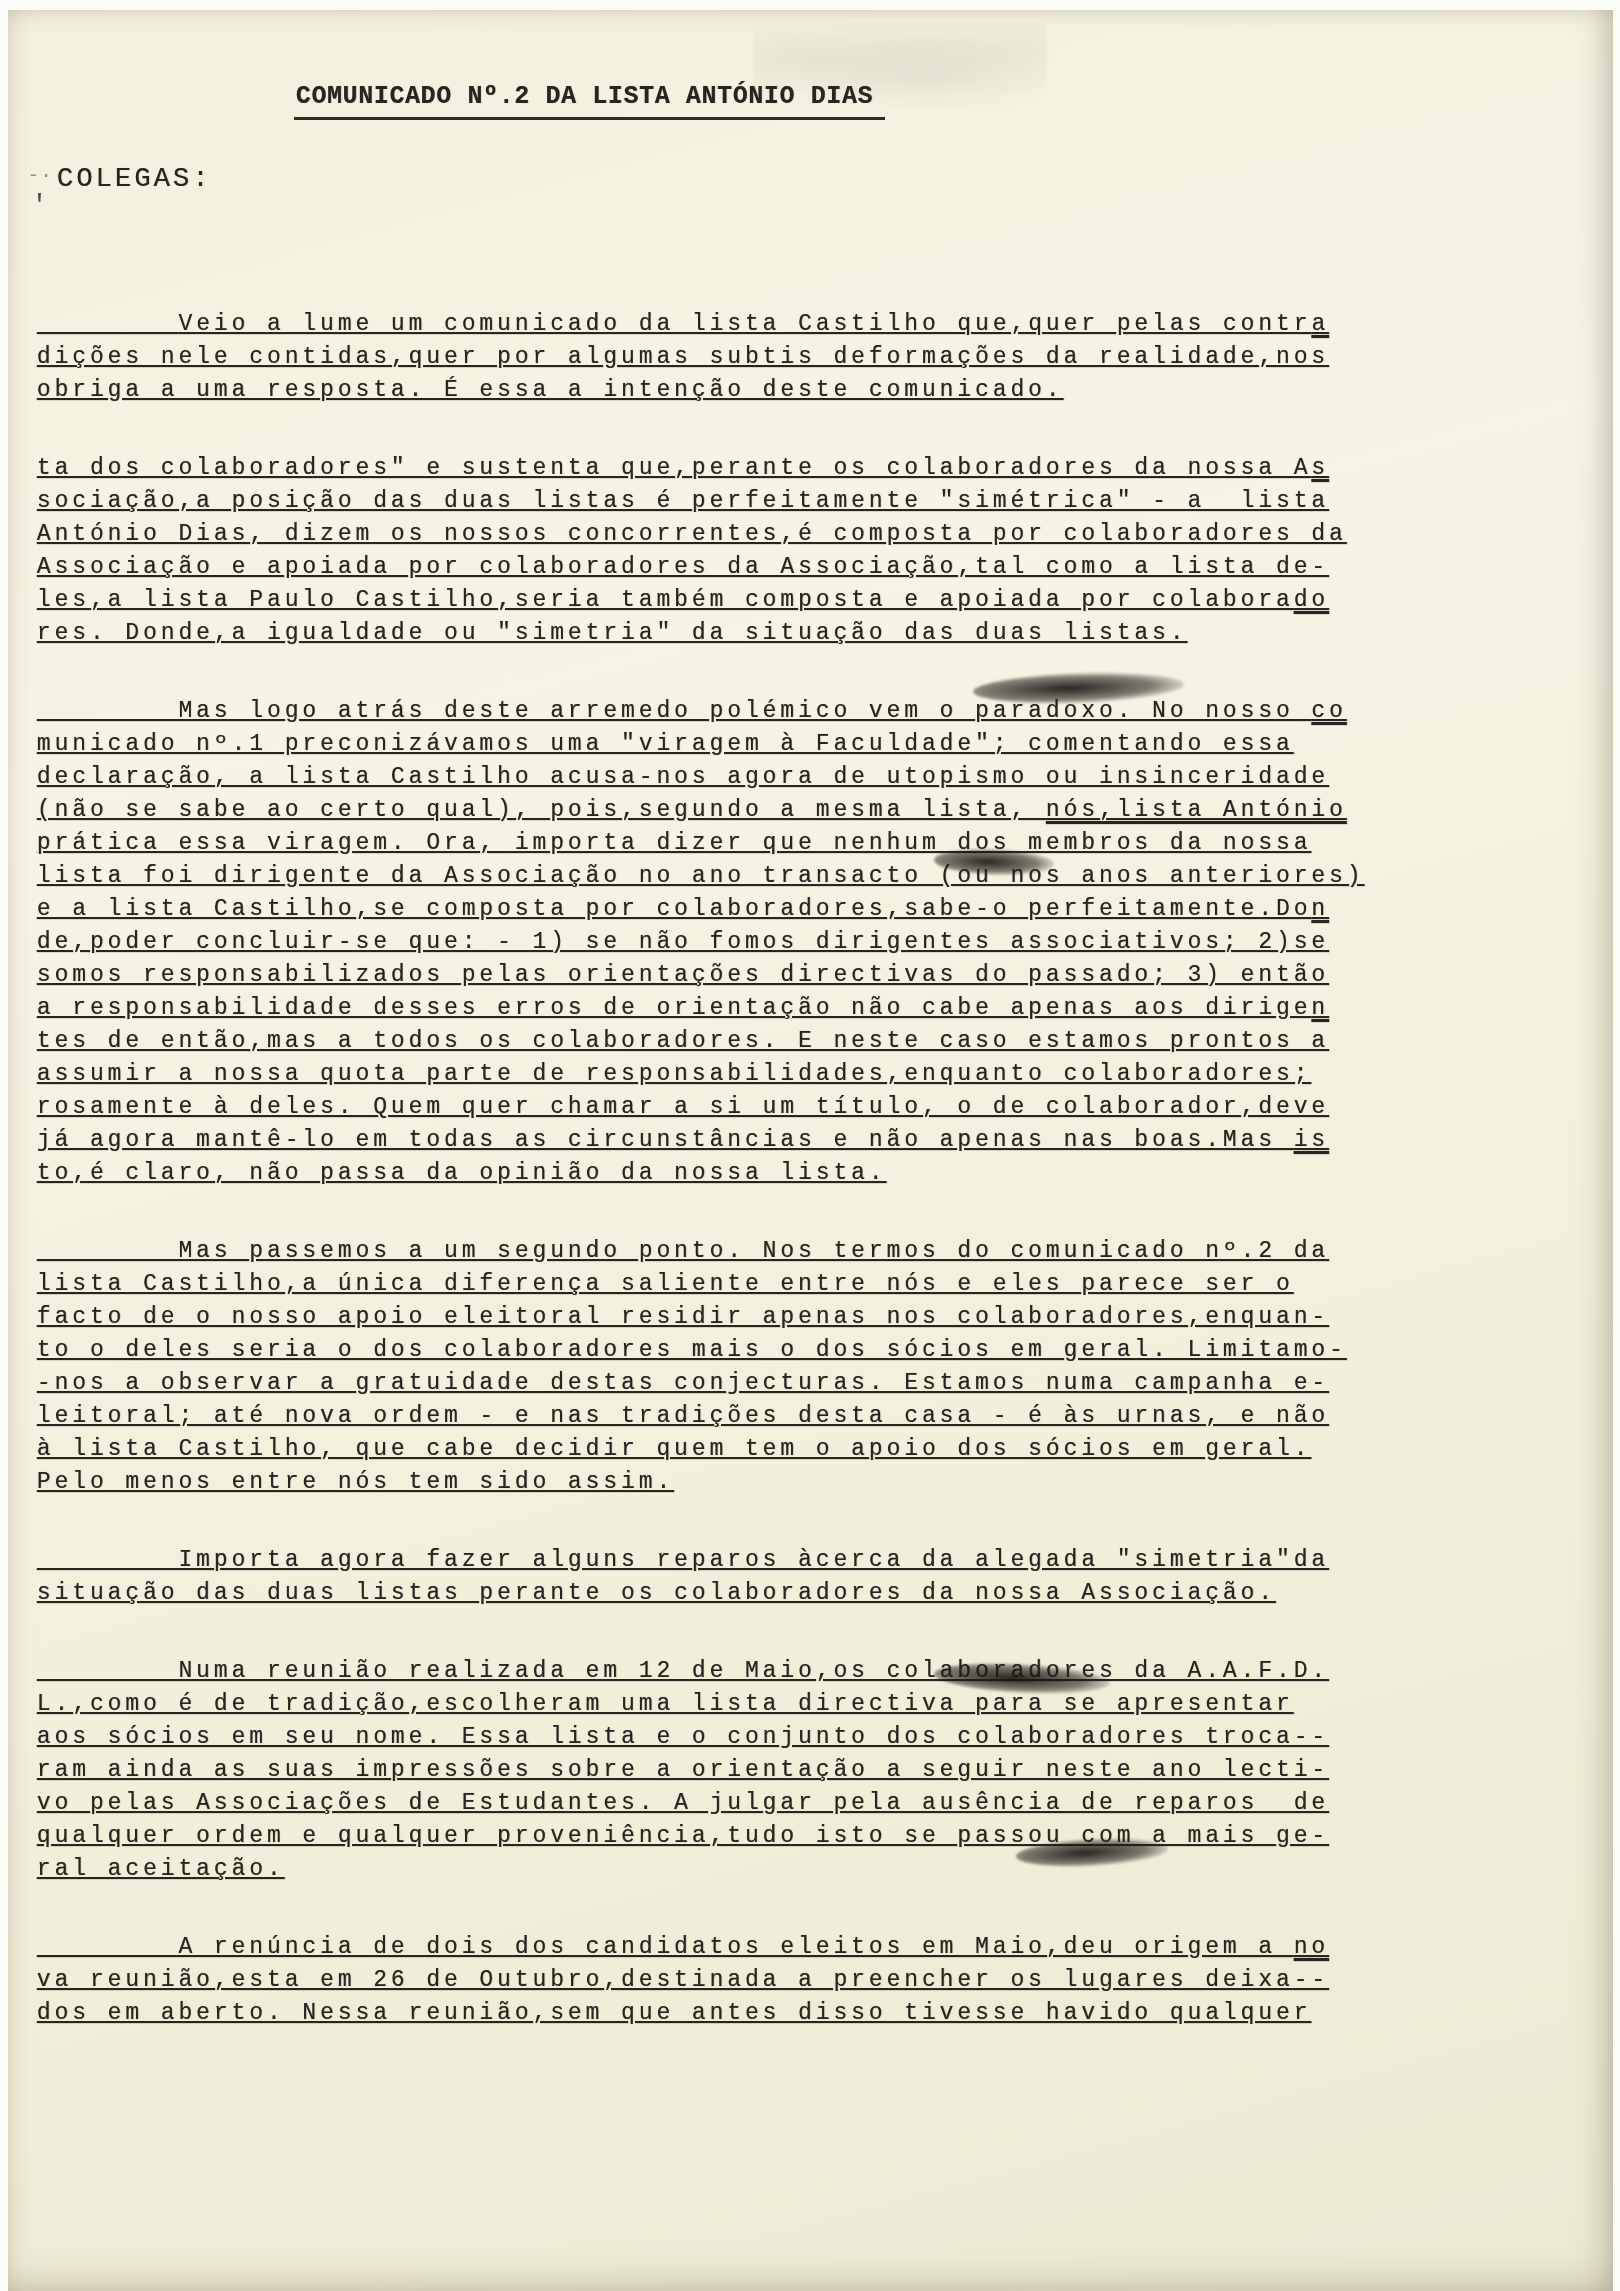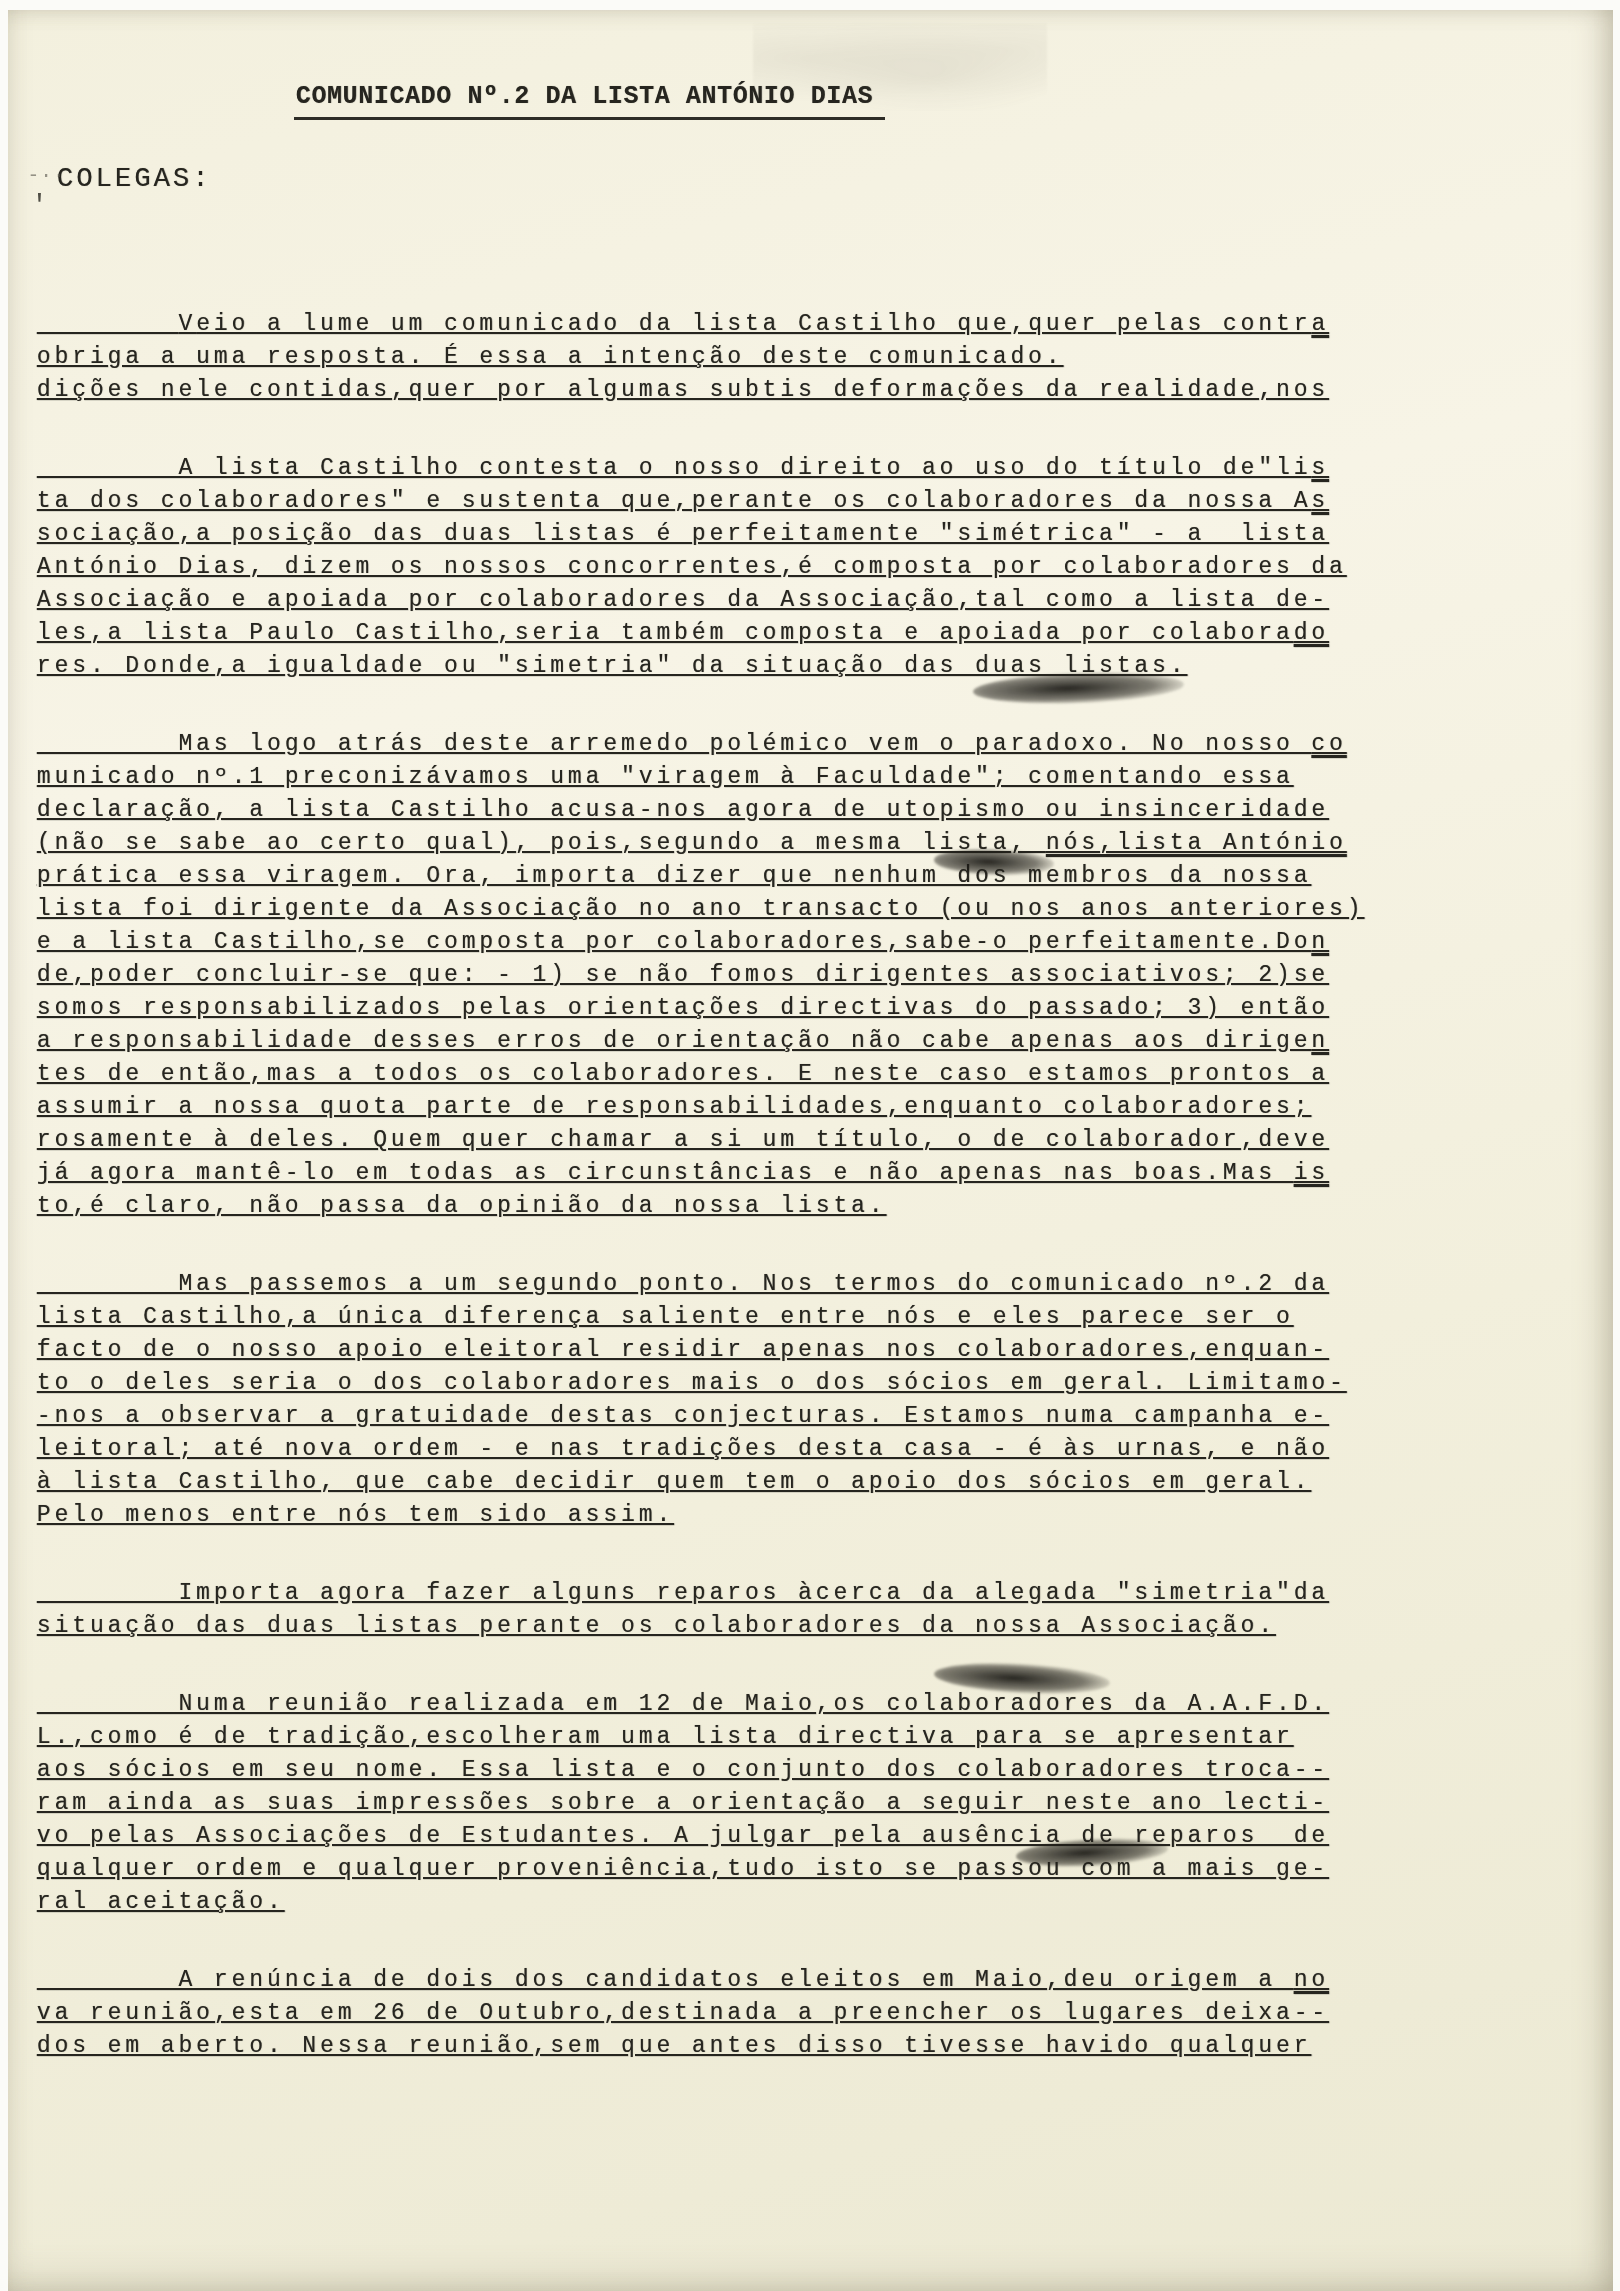--- a/index.html
+++ b/index.html
@@ -83,25 +83,24 @@
   <div class="margin-mark-dash"></div>
   <div class="margin-mark-tick"></div>
 
   <h1 class="title">COMUNICADO Nº.2 DA LISTA ANTÓNIO DIAS</h1>
 
   <div class="salutation">COLEGAS:</div>
 
   <div class="paras">
     <div class="para">
         <div class="line">        <sup>V</sup>eio a lume um comunicado da lista Castilho que,quer pelas contr<u>a</u></div>
+        <div class="line">dições nele contidas,quer por algumas subtis deformações da realidade,nos</div>
         <div class="line">obriga a uma resposta. É essa a intenção deste comunicado.</div>
-        <div class="line">dições nele contidas,quer por algumas subtis deformações da realidade,nos</div>
       </div>
     <div class="para">
-        <div class="line">        A lista Castilho contesta o nosso direito ao uso do título de"li<u>s</u></div>
         <div class="line">ta dos colaboradores" e sustenta que,perante os colaboradores da nossa A<u>s</u></div>
         <div class="line">sociação,a posição das duas listas é perfeitamente "simétrica" - a  lista</div>
         <div class="line">António Dias, dizem os nossos concorrentes,é composta por colaboradores da</div>
         <div class="line">Associação e apoiada por colaboradores da Associação,tal como a lista de-</div>
         <div class="line">les,a lista Paulo Castilho,seria também composta e apoiada por colabora<u>do</u></div>
         <div class="line">res. Donde,a igualdade ou "simetria" da situação das duas listas.</div>
       </div>
     <div class="para">
         <div class="line">        Mas logo atrás deste arremedo polémico vem o paradoxo. No nosso <u>co</u></div>
         <div class="line">municado nº.1 preconizávamos uma "viragem à Faculdade"; comentando essa</div>

